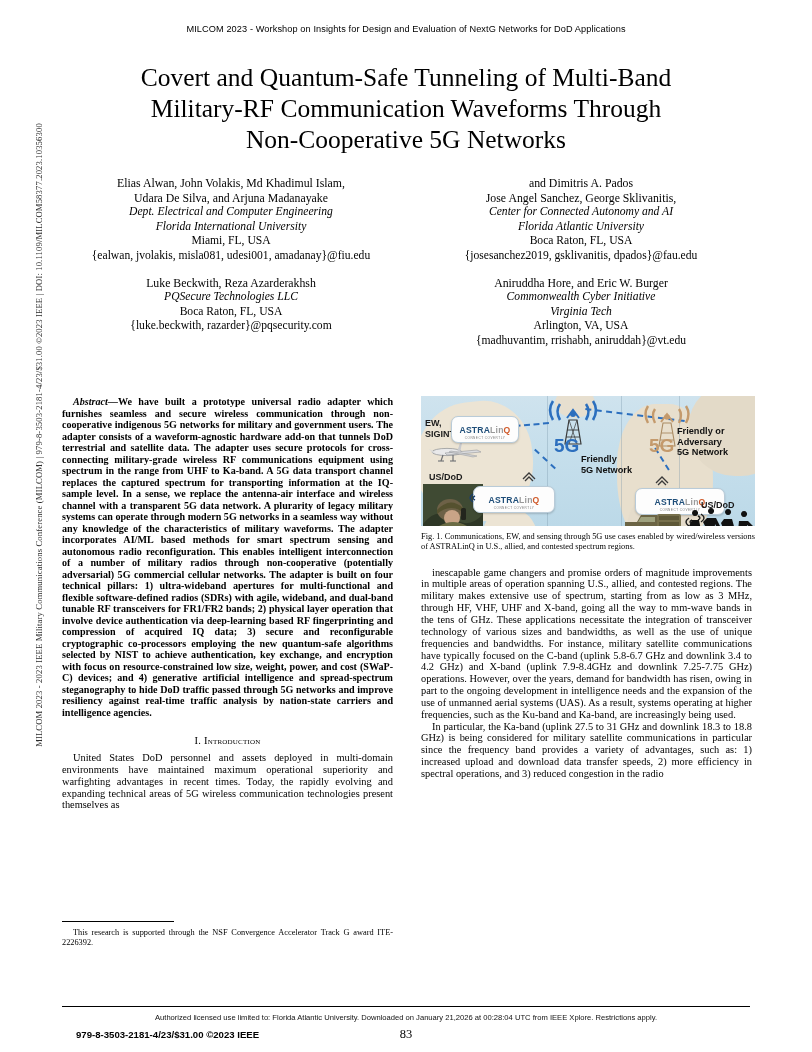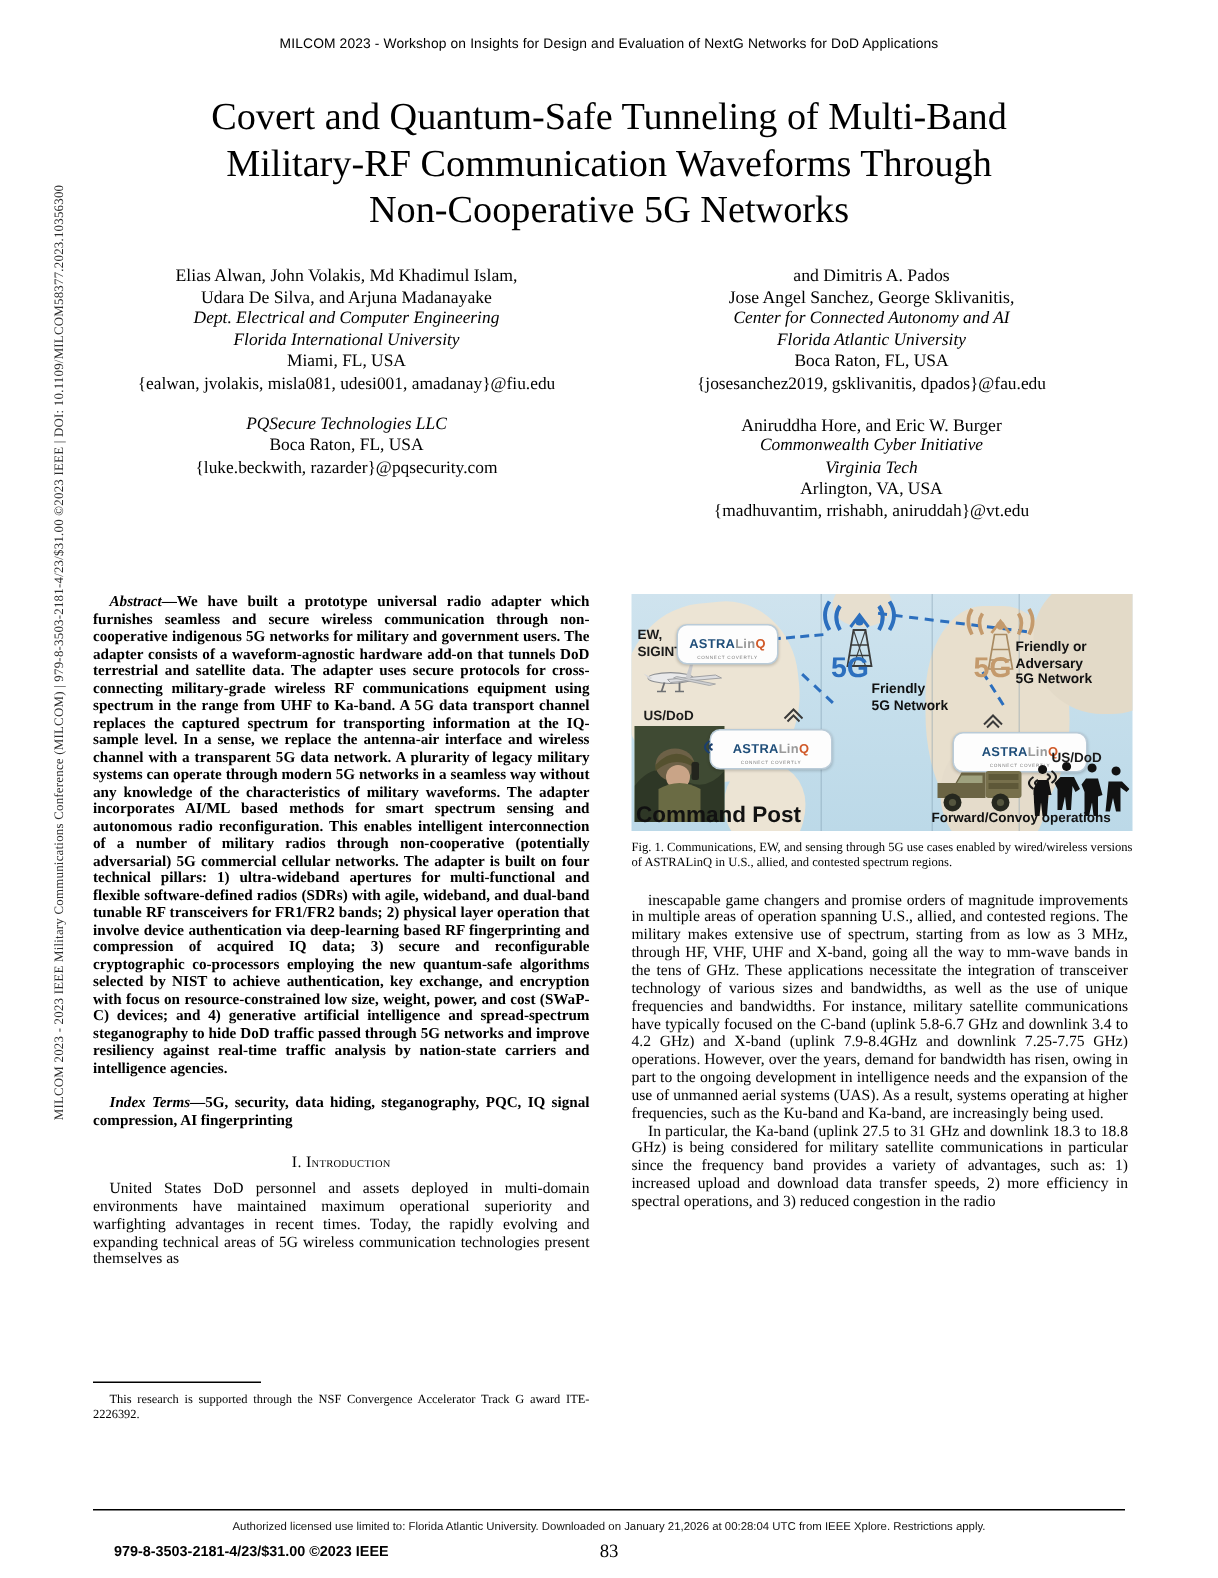--- a/index.html
+++ b/index.html
@@ -102,21 +102,21 @@
     font-size:8.3px; line-height:9.6px; text-align:justify;
     text-indent:11px;
   }
   .footnote .rule {
     position:absolute; top:-7px; left:0; width:112px; height:1px; background:#000;
   }
 
   
   .figure { position:absolute; left:417px; top:398px; width:334px; }
   .figwrap {
-    width:334px; height:158px; position:relative; overflow:hidden;
+    width:334px; height:130px; position:relative; overflow:hidden;
     background:
       linear-gradient(180deg,#cfe3ee 0%, #c6dfec 40%, #bcd9e8 100%);
   }
   
   .land { position:absolute; background:#efe7d8; }
   .l1 { 
     left:-6px; top:6px; width:118px; height:120px;
     border-radius:48% 40% 42% 55% / 52% 44% 50% 46%;
     background:#ece4d4;
     transform:rotate(-6deg);
@@ -238,40 +238,40 @@
         <div class="names">and Dimitris A. Pados</div>
         <div class="names">Jose Angel Sanchez, George Sklivanitis,</div>
         <div class="aff">Center for Connected Autonomy and AI</div>
         <div class="aff">Florida Atlantic University</div>
         <div class="loc">Boca Raton, FL, USA</div>
         <div class="mail">{josesanchez2019, gsklivanitis, dpados}@fau.edu</div>
       </div>
     </div>
     <div class="arow arow2">
       <div class="ablock">
+        <div class="names">Luke Beckwith, Reza Azarderakhsh</div>
         <div class="aff">PQSecure Technologies LLC</div>
         <div class="loc">Boca Raton, FL, USA</div>
         <div class="mail">{luke.beckwith, razarder}@pqsecurity.com</div>
       </div>
       <div class="ablock">
         <div class="names">Aniruddha Hore, and Eric W. Burger</div>
         <div class="aff">Commonwealth Cyber Initiative</div>
         <div class="aff">Virginia Tech</div>
         <div class="loc">Arlington, VA, USA</div>
         <div class="mail">{madhuvantim, rrishabh, aniruddah}@vt.edu</div>
       </div>
     </div>
   </div>
 
   <div class="cols">
 
     <div class="col col-l">
       <p class="abs"><span class="abs-head">Abstract</span><span>—</span><span>We have built a prototype universal radio adapter which furnishes seamless and secure wireless communication through non-cooperative indigenous 5G networks for military and government users. The adapter consists of a waveform-agnostic hardware add-on that tunnels DoD terrestrial and satellite data. The adapter uses secure protocols for cross-connecting military-grade wireless RF communications equipment using spectrum in the range from UHF to Ka-band. A 5G data transport channel replaces the captured spectrum for transporting information at the IQ-sample level. In a sense, we replace the antenna-air interface and wireless channel with a transparent 5G data network. A plurarity of legacy military systems can operate through modern 5G networks in a seamless way without any knowledge of the characteristics of military waveforms. The adapter incorporates AI/ML based methods for smart spectrum sensing and autonomous radio reconfiguration. This enables intelligent interconnection of a number of military radios through non-cooperative (potentially adversarial) 5G commercial cellular networks. The adapter is built on four technical pillars: 1) ultra-wideband apertures for multi-functional and flexible software-defined radios (SDRs) with agile, wideband, and dual-band tunable RF transceivers for FR1/FR2 bands; 2) physical layer operation that involve device authentication via deep-learning based RF fingerprinting and compression of acquired IQ data; 3) secure and reconfigurable cryptographic co-processors employing the new quantum-safe algorithms selected by NIST to achieve authentication, key exchange, and encryption with focus on resource-constrained low size, weight, power, and cost (SWaP-C) devices; and 4) generative artificial intelligence and spread-spectrum steganography to hide DoD traffic passed through 5G networks and improve resiliency against real-time traffic analysis by nation-state carriers and intelligence agencies.</span></p>
 
-      <p class="index"><span class="idx-head">Index Terms</span><span>—</span><span>5G, security, data hiding, steganography, PQC, IQ signal compression, AI fingerprinting</span></p>
 
       <h2 class="sec">I.  Introduction</h2>
 
       <p class="just">United States DoD personnel and assets deployed in multi-domain environments have maintained maximum operational superiority and warfighting advantages in recent times. Today, the rapidly evolving and expanding technical areas of 5G wireless communication technologies present themselves as</p>
     </div>
 
     <div class="col col-r">
 
       <div class="figure" style="position:relative;left:0;top:0;">
         <div class="figwrap">

